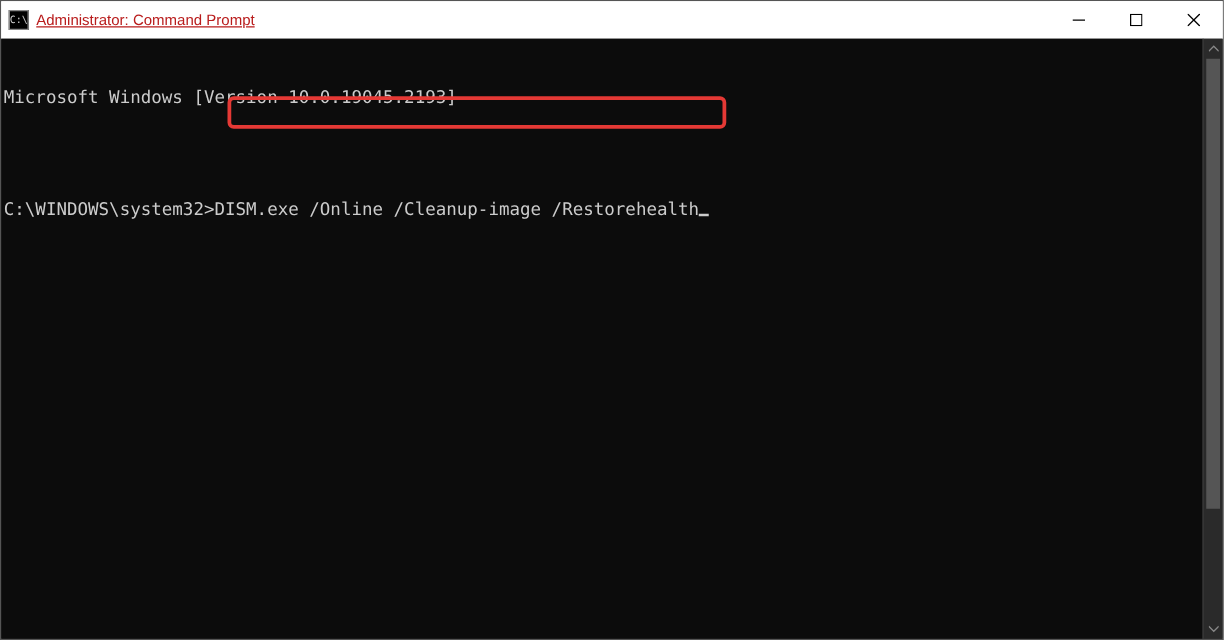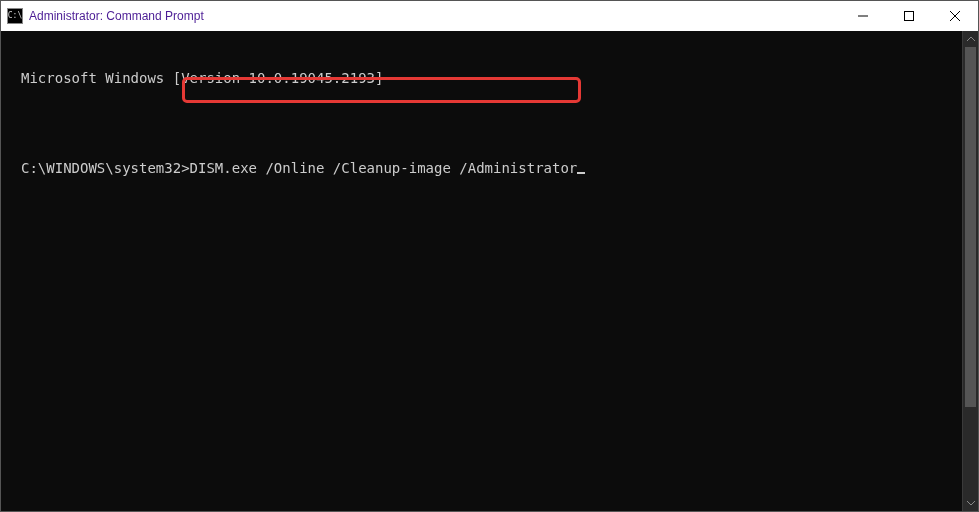--- a/index.html
+++ b/index.html
@@ -41,22 +41,23 @@
     justify-content: center;
   }
   .title-icon-inner {
     font-family: Consolas, monospace;
     font-size: 8px;
     color: #ccc;
     line-height: 1;
   }
   .title-text {
     font-size: 12px;
-    color: #4c1d95;
+    color: #b91c1c;
     flex: 0 0 auto;
+    text-decoration: underline;
   }
   .title-spacer { flex: 1; }
   .win-controls {
     display: flex;
     height: 100%;
   }
   .win-btn {
     width: 46px;
     height: 30px;
     display: flex;
@@ -73,21 +74,21 @@
     background: #0c0c0c;
     position: relative;
   }
   .console {
     flex: 1;
     background: #0c0c0c;
     color: #cccccc;
     font-family: Consolas, "Lucida Console", monospace;
     font-size: 14px;
     line-height: 18px;
-    padding: 2px 20px;
+    padding: 2px 2px;
     white-space: pre;
     position: relative;
     overflow: hidden;
   }
   .scrollbar {
     width: 16px;
     background: #2a2a2a;
     position: relative;
     border-left: 1px solid #3a3a3a;
   }
@@ -150,21 +151,21 @@
             <line x1="10" y1="0" x2="0" y2="10" stroke-width="1"></line>
           </svg>
       </div>
     </div>
   </div>
 
   <div class="client-area">
     <div class="console">
       <span class="line">Microsoft Windows [Version 10.0.19045.2193]</span>
       <span class="line"></span>
-      <span class="line"><span>C:\WINDOWS\system32&gt;</span><span>DISM.exe /Online /Cleanup-image /Administrator</span><span class="cursor"></span></span>
+      <span class="line"><span>C:\WINDOWS\system32&gt;</span><span>DISM.exe /Online /Cleanup-image /Restorehealth</span><span class="cursor"></span></span>
       <div class="highlight-box" style="top: 46px; left: 181px; width: 399px; height: 26px;"></div>
     </div>
     <div class="scrollbar">
       <div class="scroll-arrow">
         <svg width="8" height="8">
             <polyline points="0,6 4,2 8,6" fill="none" stroke="#888" stroke-width="1"></polyline>
           </svg>
       </div>
       <div class="scroll-thumb"></div>
       <div class="scroll-arrow" style="position:absolute;bottom:0;width:100%;">

